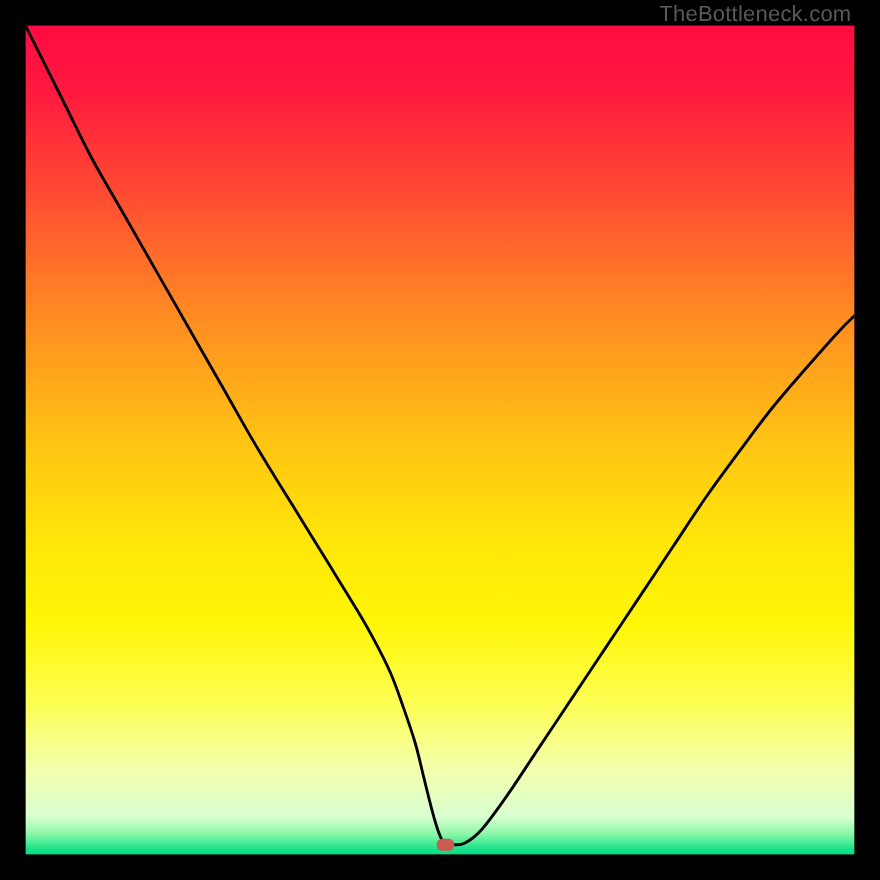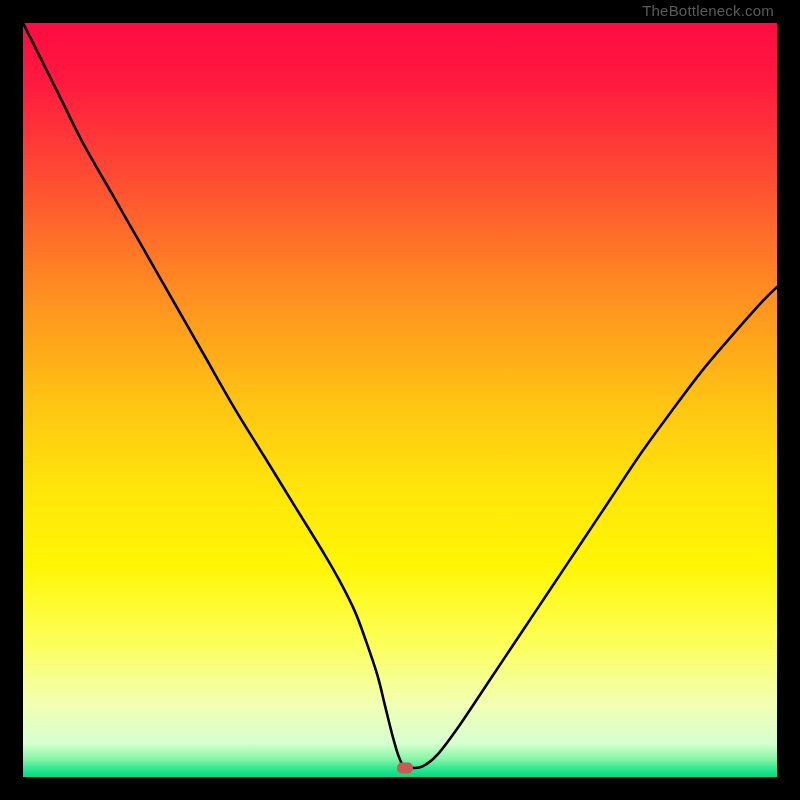--- a/index.html
+++ b/index.html
@@ -22,21 +22,21 @@
     left: 23px;
     top: 23px;
     width: 754px;
     height: 754px;
     overflow: hidden;
   }
   .watermark {
     position: absolute;
     top: 2px;
     right: 26px;
-    font-size: 15px;
+    font-size: 20px;
     font-weight: 500;
     color: #5a5a5a;
     letter-spacing: 0.2px;
   }
   .marker {
     position: absolute;
     width: 16px;
     height: 11px;
     border-radius: 5px;
     transform: translate(-50%, -50%);

